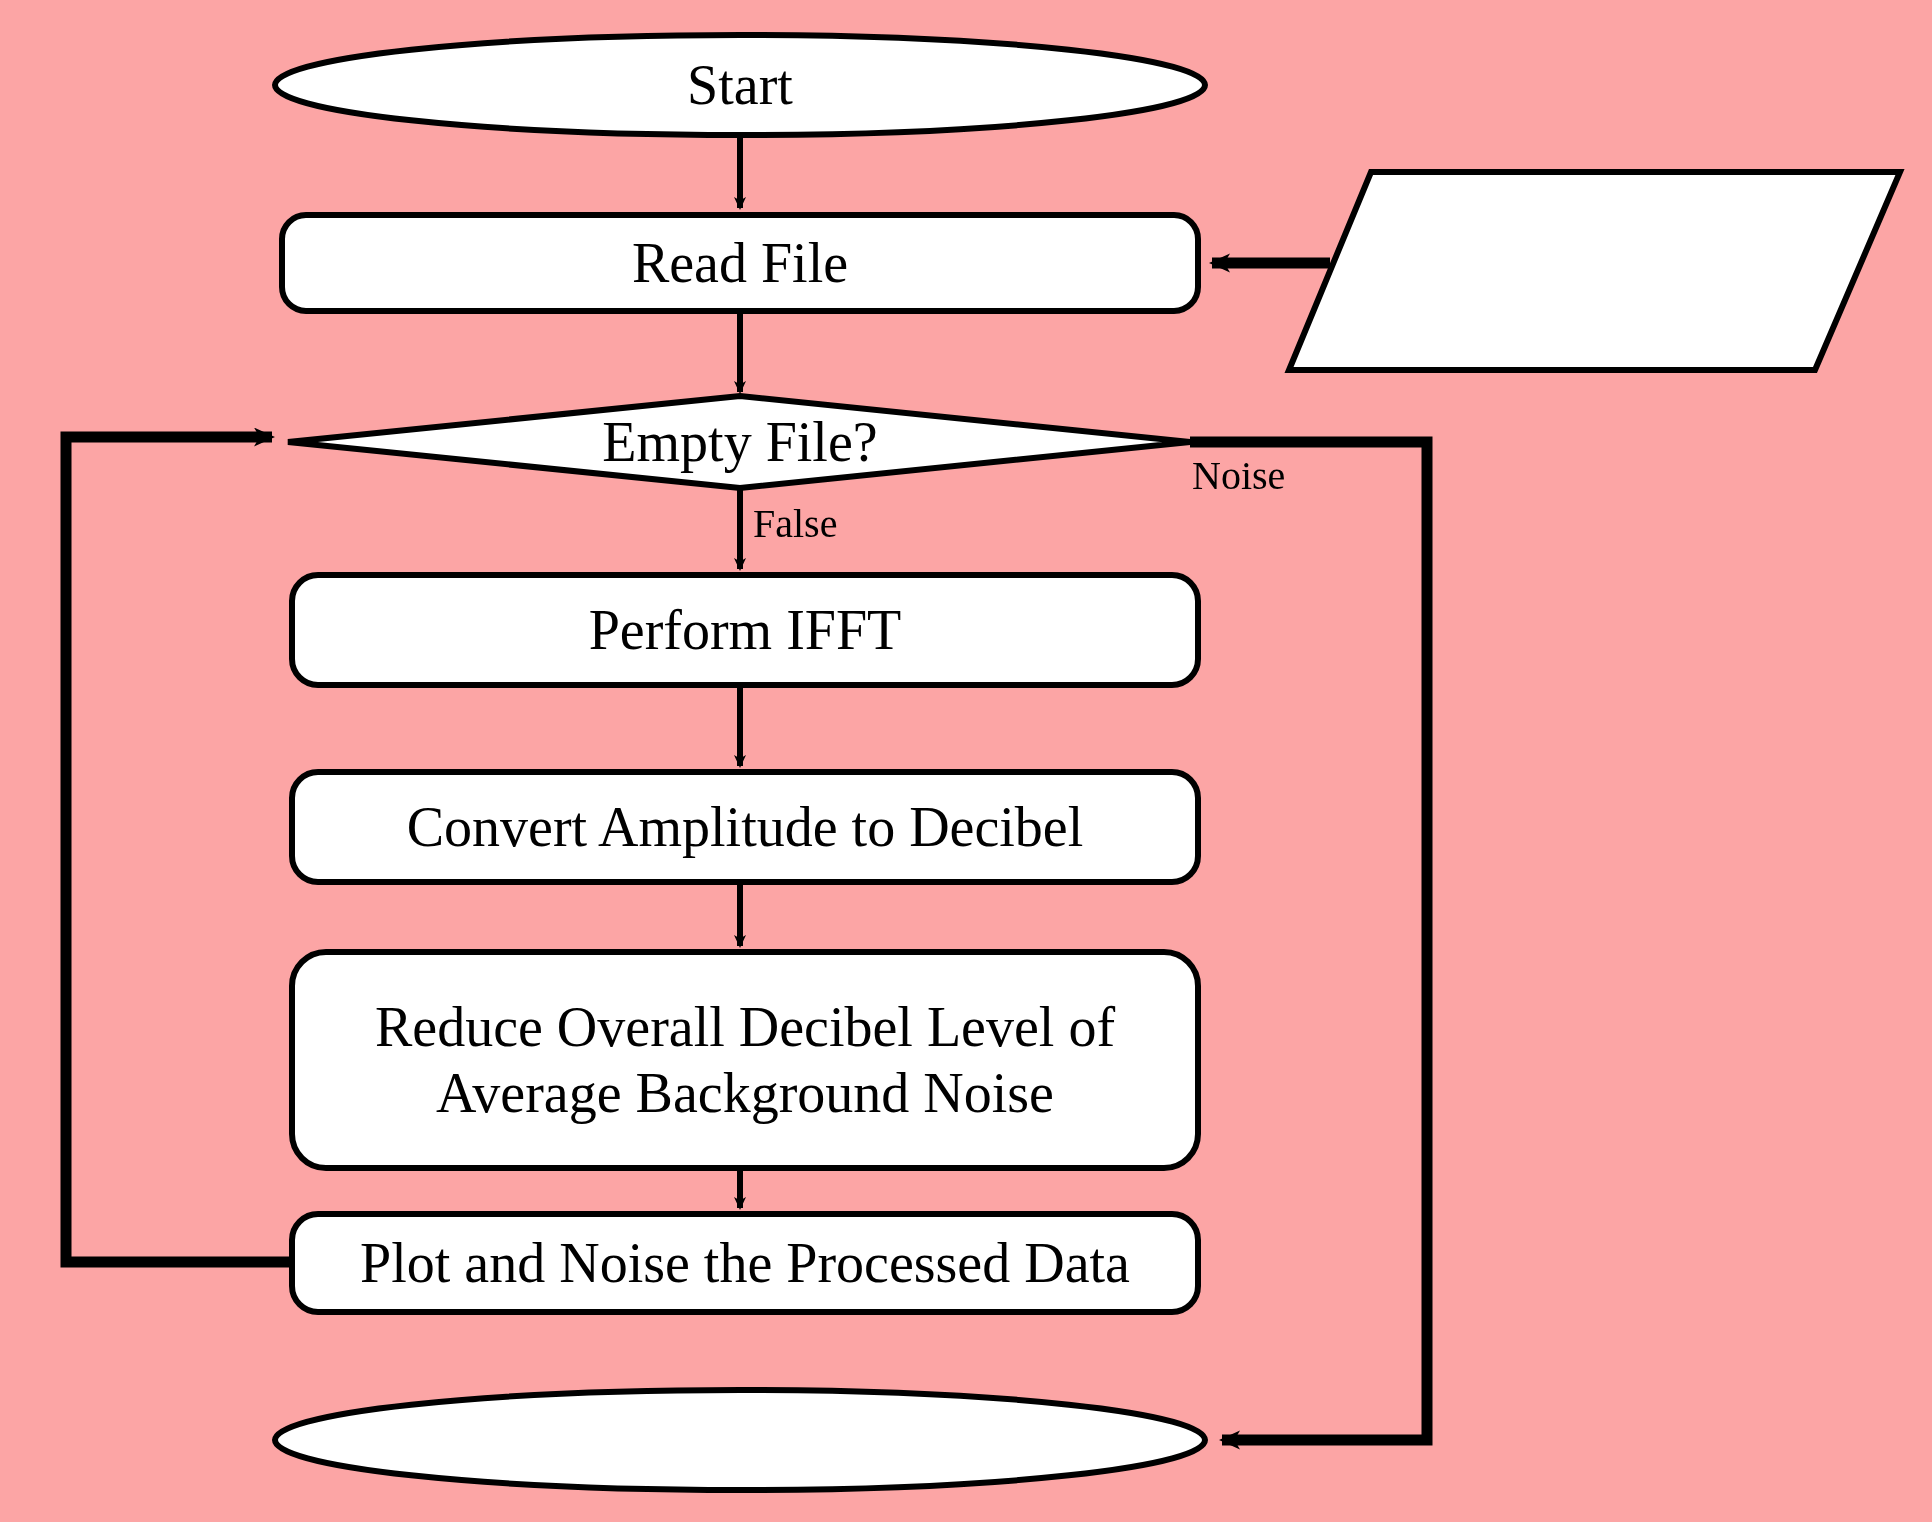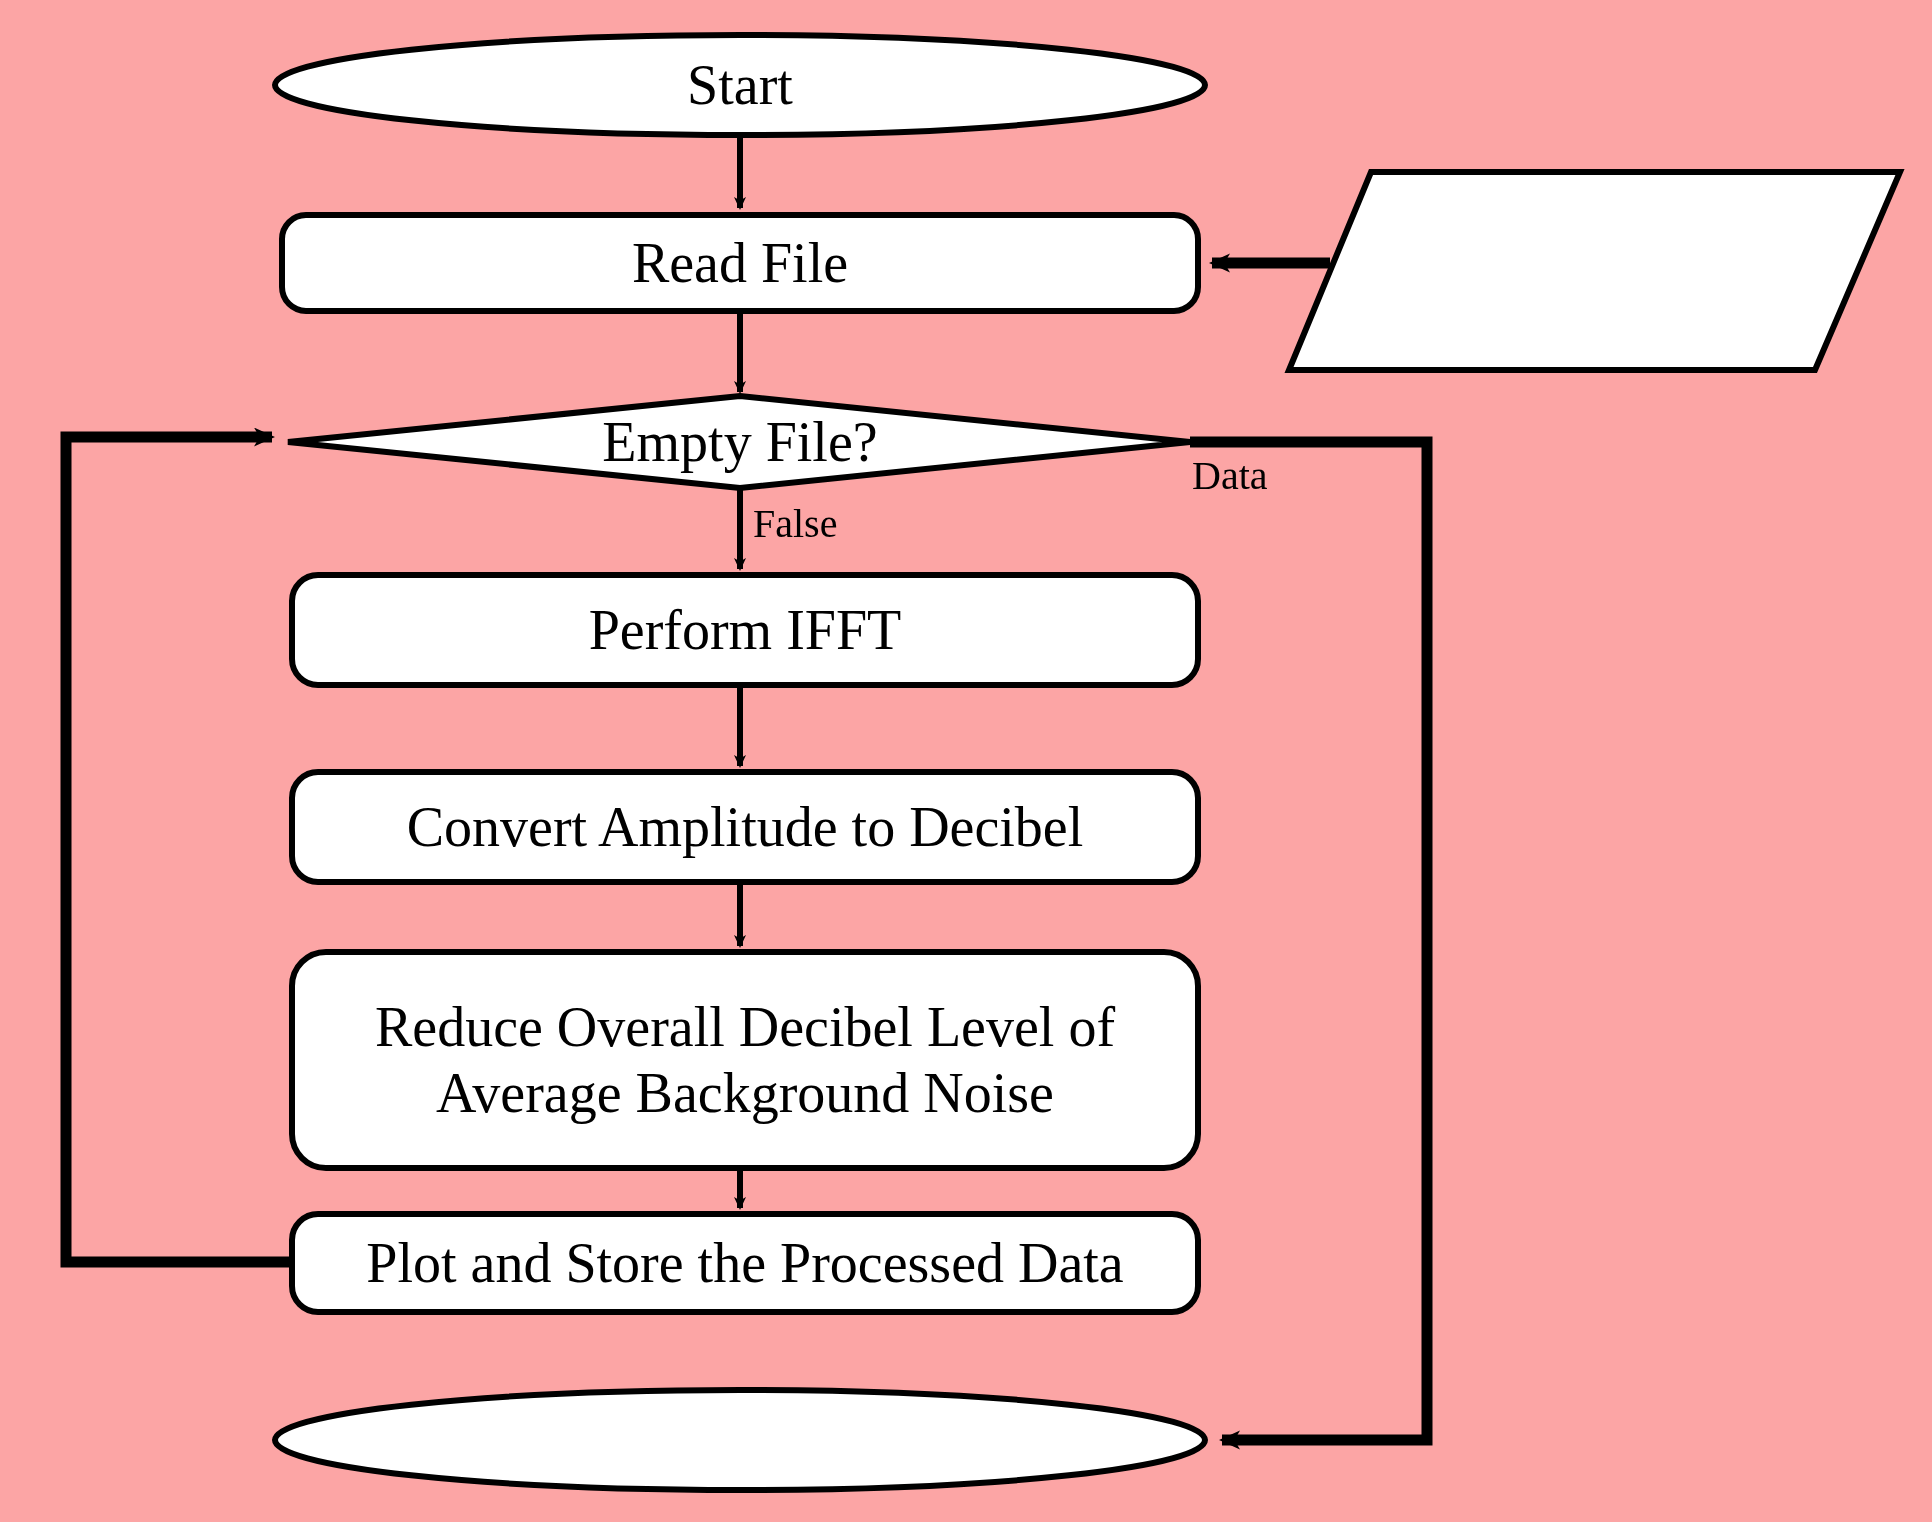--- a/index.html
+++ b/index.html
@@ -106,20 +106,20 @@
 
   <div class="node-label fs-decision" style="left:440px; top:396px; width:600px; height:92px;">Empty File?</div>
 
   <div class="node-label fs-process" style="left:292px; top:575px; width:906px; height:110px;">Perform IFFT</div>
 
   <div class="node-label fs-process" style="left:292px; top:772px; width:906px; height:110px;">Convert Amplitude to Decibel</div>
 
   <div class="node-label fs-process" style="left:292px; top:952px; width:906px; height:216px;">Reduce Overall Decibel Level of
 Average Background Noise</div>
 
-  <div class="node-label fs-process" style="left:292px; top:1214px; width:906px; height:98px;">Plot and Store the Processed Data</div>
+  <div class="node-label fs-process" style="left:292px; top:1214px; width:906px; height:98px;">Plot and Noise the Processed Data</div>
 
 
   <div class="edge-label fs-edge" style="left:753px; top:500px;">False</div>
 
-  <div class="edge-label fs-edge" style="left:1192px; top:452px;">Data</div>
+  <div class="edge-label fs-edge" style="left:1192px; top:452px;">Noise</div>
 
 </div>
 
 </body></html>

